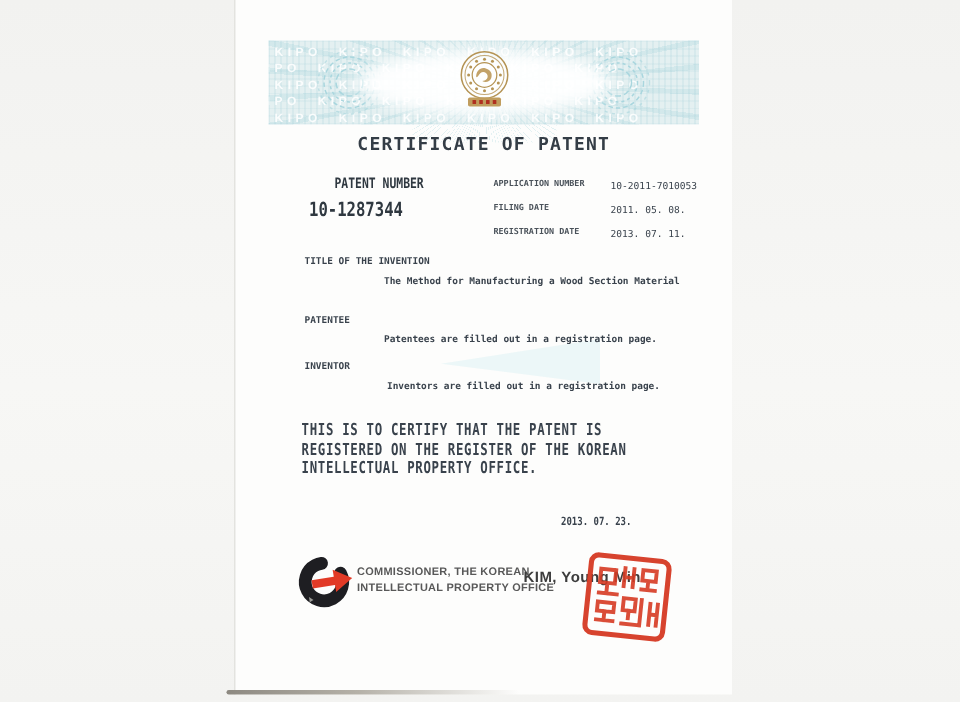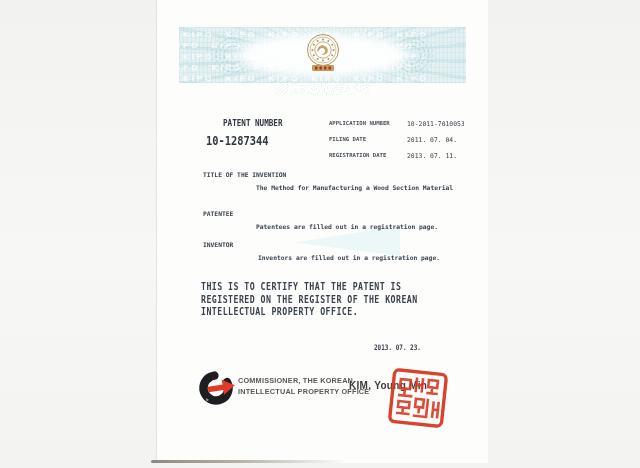--- a/index.html
+++ b/index.html
@@ -105,28 +105,29 @@
       <path d="M13.5 18.5 C13 14.5 16.5 11.5 19.5 12.5 C23 13.6 24.5 16 23.5 19 C22.6 21.6 19.5 22.5 17.5 21 C19.8 21 21.5 19.4 21 17.2 C20.5 15 17.8 14.2 16.2 15.8 C14.9 17 15 18.2 13.5 18.5 Z" fill="#c2a269" stroke="none"></path>
       <rect x="8" y="32" width="22" height="6" rx="1.2" fill="#c09d5e"></rect>
       <g fill="#b03020">
         <rect x="11" y="33.6" width="2.4" height="2.8" rx=".4"></rect>
         <rect x="15.5" y="33.6" width="2.4" height="2.8" rx=".4"></rect>
         <rect x="20" y="33.6" width="2.4" height="2.8" rx=".4"></rect>
         <rect x="24.5" y="33.6" width="2.4" height="2.8" rx=".4"></rect>
       </g>
     </svg>
 
+    <div class="tw cert-title">CERTIFICATE OF PATENT</div>
 
     <div class="tw pn-label"><span class="sq">PATENT NUMBER</span></div>
     <div class="tw pn-value"><span class="sq">10-1287344</span></div>
 
     <div class="tw field-label f-lab f-row1">APPLICATION NUMBER</div>
     <div class="tw field-value f-val f-row1">10-2011-7010053</div>
     <div class="tw field-label f-lab f-row2">FILING DATE</div>
-    <div class="tw field-value f-val f-row2">2011. 07. 04.</div>
+    <div class="tw field-value f-val f-row2">2011. 05. 08.</div>
     <div class="tw field-label f-lab f-row3">REGISTRATION DATE</div>
     <div class="tw field-value f-val f-row3">2013. 07. 11.</div>
 
     <div class="wm-triangle"></div>
 
     <div class="tw sec-label" style="top:171px;">TITLE OF THE INVENTION</div>
     <div class="tw sec-value" style="left:99px;top:184px;">The Method for Manufacturing a Wood Section Material</div>
 
     <div class="tw sec-label" style="top:210px;">PATENTEE</div>
     <div class="tw sec-value" style="left:99px;top:223px;">Patentees are filled out in a registration page.</div>

